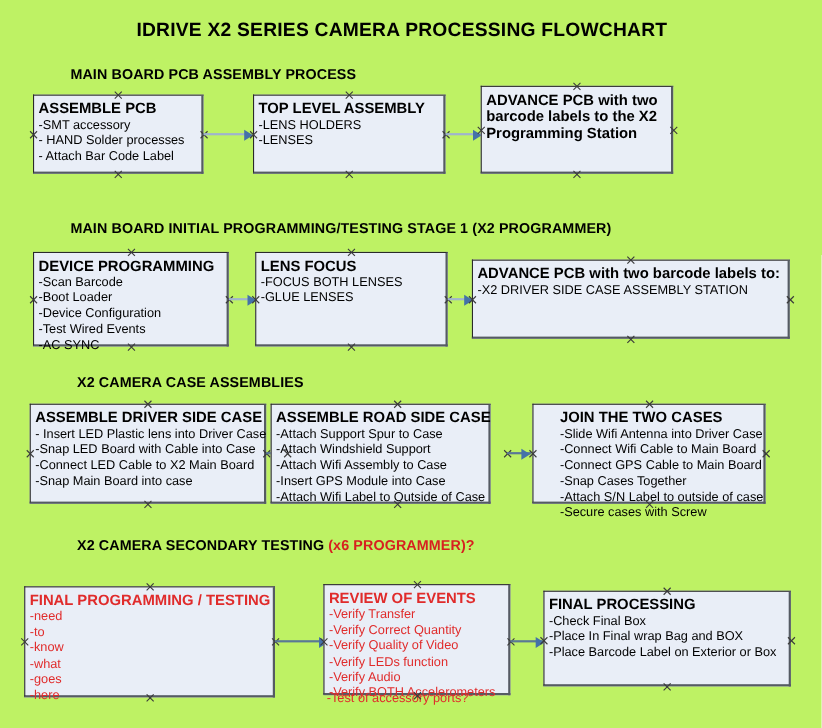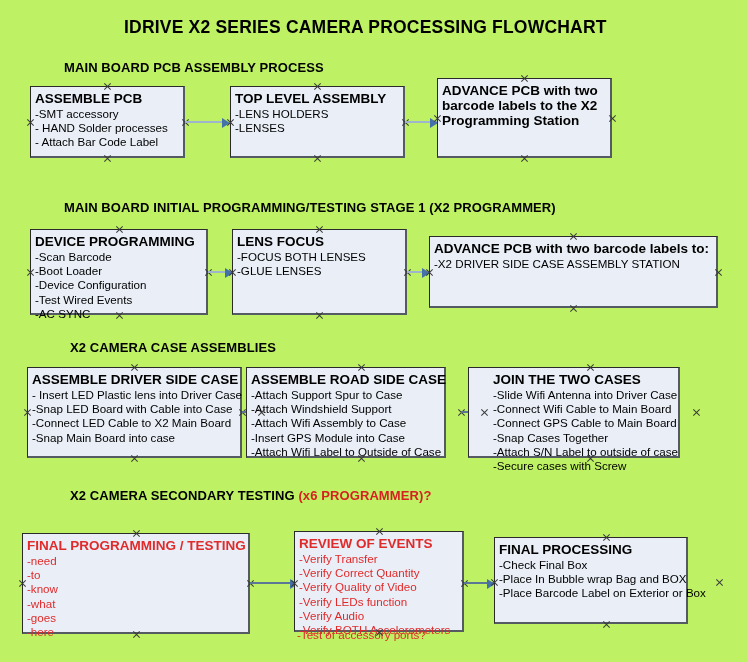--- a/index.html
+++ b/index.html
@@ -231,21 +231,21 @@
     <div class="box-line">-Attach Wifi Label to Outside of Case</div>
   </div>
   <div class="handle" style="left:361px; top:367px;"></div>
   <div class="handle" style="left:361px; top:458px;"></div>
   <div class="handle" style="left:261px; top:412px;"></div>
   <div class="handle" style="left:461px; top:412px;"></div>
 
   <div class="connector dark" style="left:461px; top:411px; width:22px;"></div>
   <div class="arrow-head" style="left:474px; top:412px;"></div>
 
-  <div class="flow-box" style="left:468px; top:367px; width:212px; height:91px;padding-left:24px;">
+  <div class="flow-box" style="left:484px; top:367px; width:212px; height:91px;padding-left:24px;">
     <div class="box-head">JOIN THE TWO CASES</div>
     <div class="box-line">-Slide Wifi Antenna into Driver Case</div>
     <div class="box-line">-Connect Wifi Cable to Main Board</div>
     <div class="box-line">-Connect GPS Cable to Main Board</div>
     <div class="box-line">-Snap Cases Together</div>
     <div class="box-line">-Attach S/N Label to outside of case</div>
     <div class="box-line">-Secure cases with Screw</div>
   </div>
   <div class="handle" style="left:590px; top:367px;"></div>
   <div class="handle" style="left:590px; top:458px;"></div>
@@ -285,24 +285,24 @@
 
   <div class="overflow-line" style="left:297px; top:628px;">-Test of accessory ports?</div>
   <div class="handle" style="left:379px; top:531px;"></div>
   <div class="handle" style="left:379px; top:632px;"></div>
   <div class="handle" style="left:294px; top:583px;"></div>
   <div class="handle" style="left:464px; top:583px;"></div>
 
   <div class="connector dark" style="left:464px; top:582px; width:30px;"></div>
   <div class="arrow-head" style="left:487px; top:583px;"></div>
 
-  <div class="flow-box" style="left:494px; top:537px; width:194px; height:87px;">
+  <div class="flow-box" style="left:494px; top:537px; width:225px; height:87px;">
     <div class="box-head">FINAL PROCESSING</div>
     <div class="box-line"> -Check Final Box</div>
-    <div class="box-line">-Place In Bubble wrap Bag and BOX</div>
+    <div class="box-line">-Place In Final wrap Bag and BOX</div>
     <div class="box-line">-Place Barcode Label on Exterior or Box</div>
   </div>
   <div class="handle" style="left:606px; top:537px;"></div>
   <div class="handle" style="left:606px; top:624px;"></div>
   <div class="handle" style="left:494px; top:582px;"></div>
   <div class="handle" style="left:719px; top:582px;"></div>
 
 </div>
 
 </body></html>

